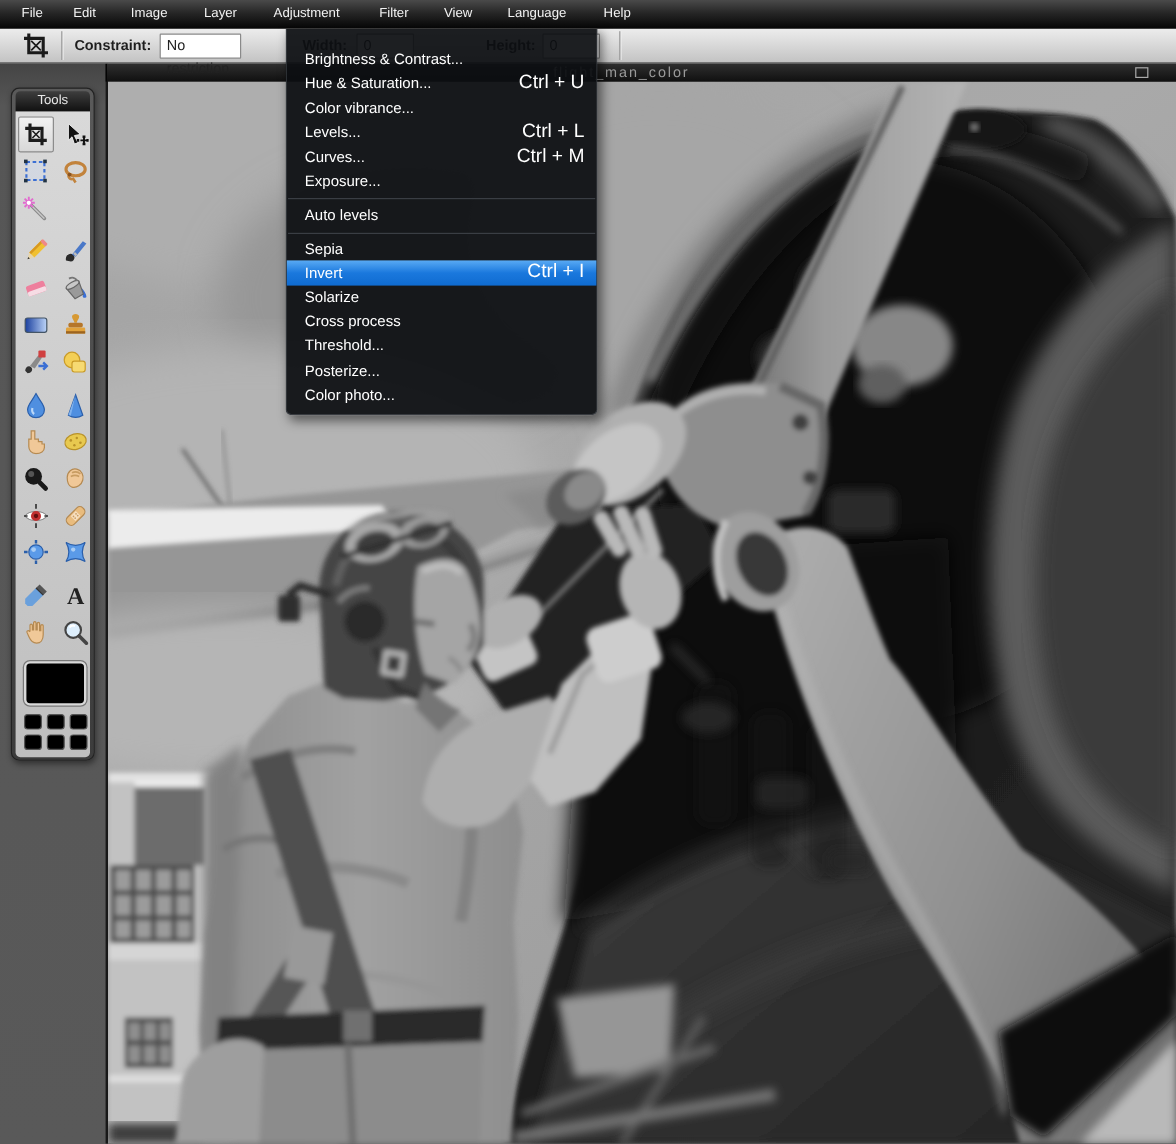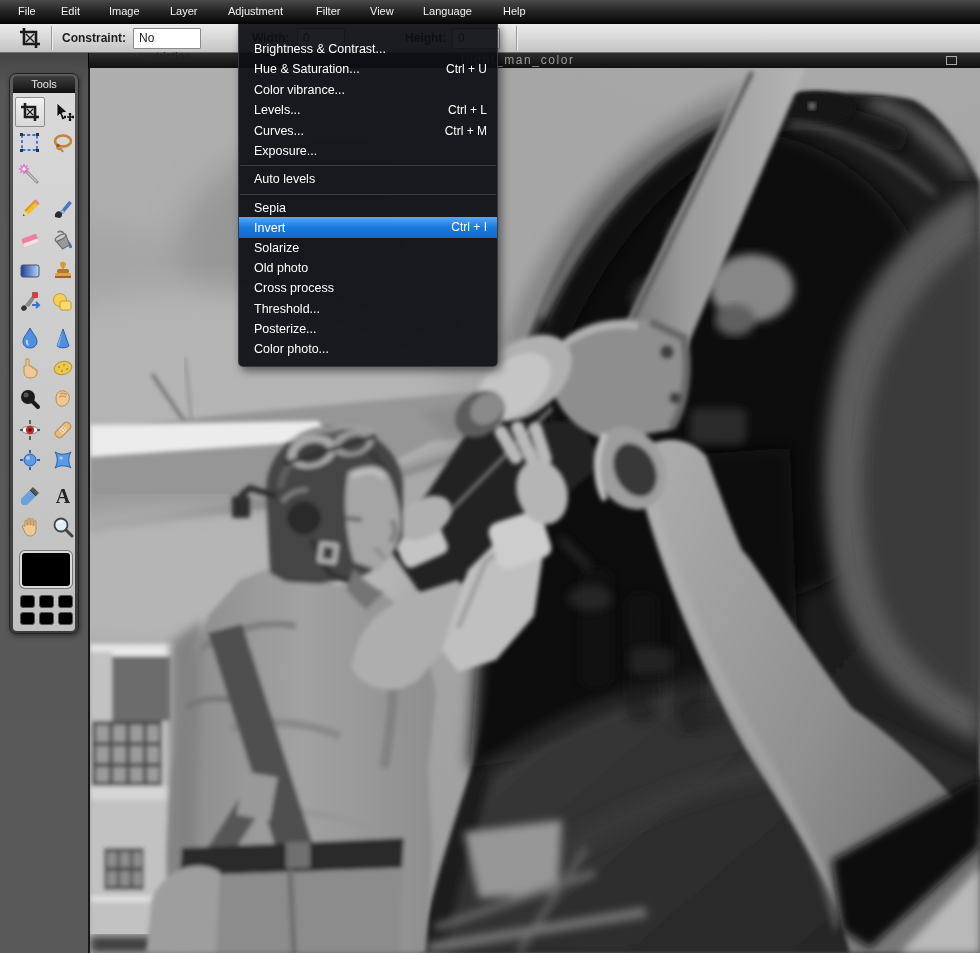--- a/index.html
+++ b/index.html
@@ -52,21 +52,21 @@
     box-shadow:0 0 0 1px #777; }
   .msq { position:absolute; width:15px; height:13px; background:#000;
     border:1px solid #555; border-radius:3px; }
   
   #dropdown { position:absolute; left:218px; top:24px; width:260px;
     background:rgba(12,14,17,0.93); border:1px solid rgba(70,74,80,0.7);
     border-top:none; border-radius:0 0 5px 5px; padding:15px 0 6px 0;
     box-shadow:3px 4px 9px rgba(0,0,0,0.5);margin-left:20px; }
   .mi { position:relative; height:20.4px; line-height:20.4px; font-size:12.5px;
     color:#fff; padding-left:15px; }
-  .mi .sc { position:absolute; right:10px; top:0; color:#fff; font-size:12px;text-align:center; }
+  .mi .sc { position:absolute; right:10px; top:0; color:#fff; font-size:16px;text-align:center; }
   .msep { border-top:1px solid #3a3e44; margin:4px 1px 3px 1px; height:0; }
   .mi.hl { background:linear-gradient(#59aaf4, #1a78dd 50%, #0f6bd0);
     margin-top:-1px; padding-top:1px; }
 </style>
 </head>
 <body>
 
 <div id="leftshade"></div>
 <div id="photo">
 <svg width="890" height="885" viewBox="0 0 890 885">
@@ -563,18 +563,17 @@
   <div class="mi">Color vibrance...</div>
   <div class="mi">Levels...<span class="sc">Ctrl + L</span></div>
   <div class="mi">Curves...<span class="sc">Ctrl + M</span></div>
   <div class="mi">Exposure...</div>
   <div class="msep"></div>
   <div class="mi">Auto levels</div>
   <div class="msep"></div>
   <div class="mi">Sepia</div>
   <div class="mi hl">Invert<span class="sc">Ctrl + I</span></div>
   <div class="mi">Solarize</div>
-  <div class="mi">Old photo</div>
   <div class="mi">Cross process</div>
   <div class="mi">Threshold...</div>
   <div class="mi">Posterize...</div>
   <div class="mi">Color photo...</div>
 </div>
 
 </body></html>

